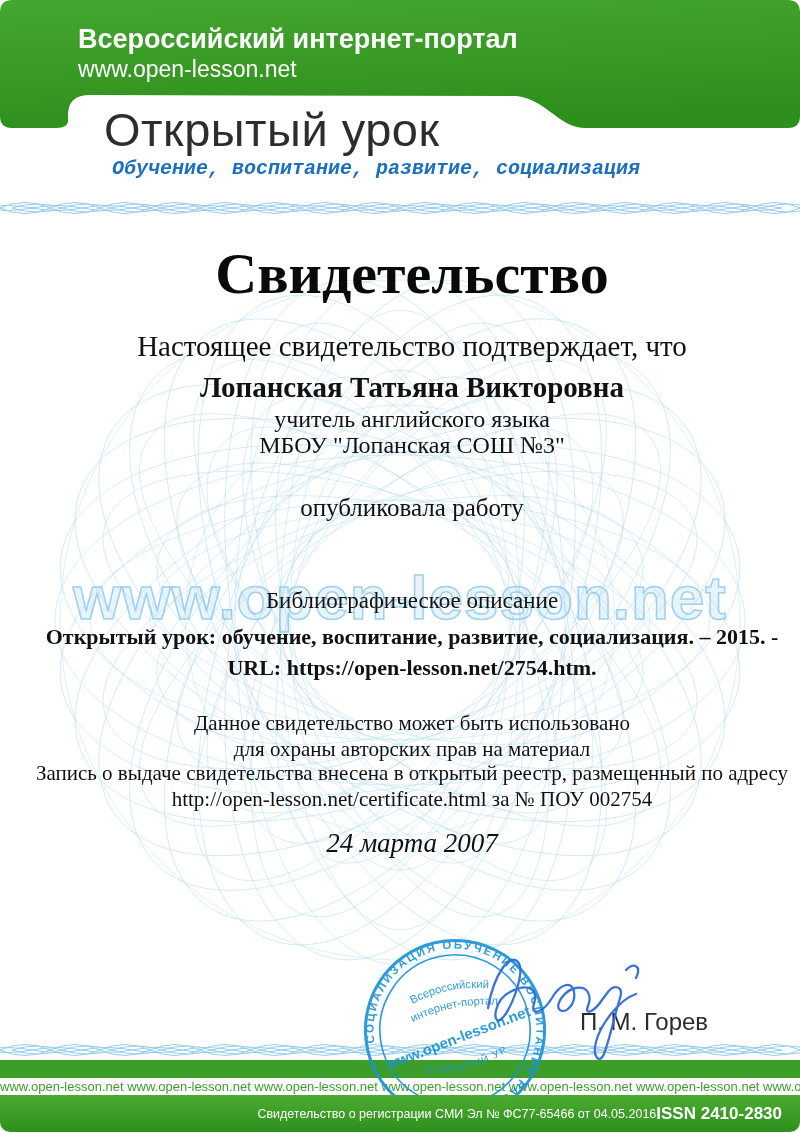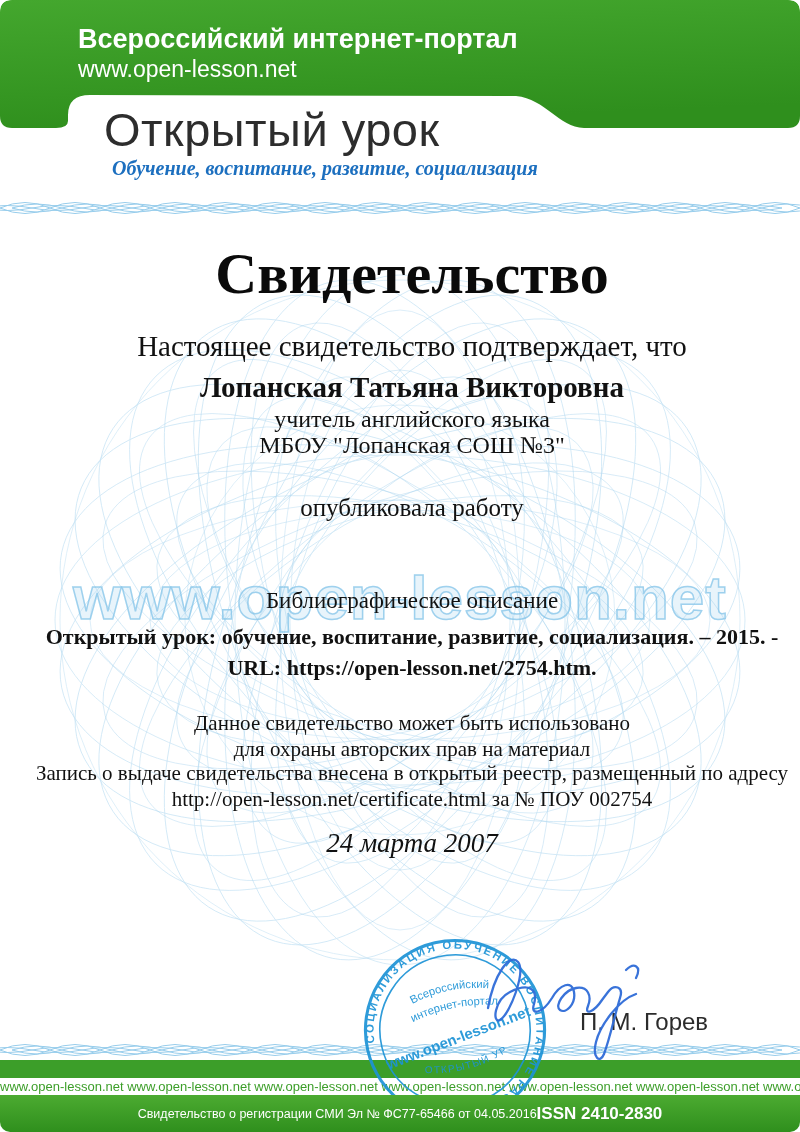--- a/index.html
+++ b/index.html
@@ -10,21 +10,21 @@
   }
   
   .hdr-svg{position:absolute;left:0;top:0;z-index:3;}
   .hdr-line1{position:absolute;left:78px;top:24px;z-index:4;
     font-family:"Liberation Sans",sans-serif;font-weight:700;font-size:27px;color:#fff;}
   .hdr-line2{position:absolute;left:78px;top:56px;z-index:4;
     font-family:"Liberation Sans",sans-serif;font-weight:400;font-size:23px;color:#fff;}
   .tab-title{position:absolute;left:104px;top:102px;z-index:4;
     font-family:"Liberation Sans",sans-serif;font-weight:500;font-size:47px;color:#2d2d2d;letter-spacing:.5px;}
   .tab-sub{position:absolute;left:112px;top:157px;z-index:4;
-    font-family:Liberation Serif, serif;font-style:italic;font-weight:600;font-size:20px;color:#1c6fbf;}
+    font-family:Liberation Mono, monospace;font-style:italic;font-weight:600;font-size:20px;color:#1c6fbf;}
   
   .band-top{position:absolute;left:0;top:194px;z-index:1;}
   .band-bottom{position:absolute;left:0;top:1036px;z-index:2;}
   .rosette{position:absolute;left:0;top:215px;z-index:0;}
   .watermark{position:absolute;left:0;top:562px;width:800px;text-align:center;z-index:1;
     font-family:"Liberation Sans",sans-serif;font-weight:700;font-size:62px;letter-spacing:1px;
     color:rgba(150,205,238,0.22);-webkit-text-stroke:1.5px rgba(130,195,232,0.75);white-space:nowrap;}
   
   .cline{position:absolute;left:12px;width:800px;text-align:center;z-index:2;}
   .title{top:240px;font-size:58px;font-weight:700;color:#0a0a0a;}
@@ -48,21 +48,21 @@
     font-family:"Liberation Sans",sans-serif;font-size:24px;color:#2b2b2b;}
   .stamp{position:absolute;left:360px;top:935px;z-index:3;}
   .sign{position:absolute;left:478px;top:942px;z-index:4;}
   
   .greenbar{position:absolute;left:0;top:1060px;width:800px;height:18px;background:#3c9e29;z-index:2;}
   .urlstrip{position:absolute;left:0;top:1078px;width:800px;height:17px;background:#fff;z-index:2;
     text-align:center;white-space:nowrap;overflow:hidden;
     font-family:"Liberation Sans",sans-serif;font-size:13px;line-height:17px;color:#3c9e29;}
   .footer{position:absolute;left:0;top:1095px;width:800px;height:37px;z-index:5;
     background:linear-gradient(180deg,#4cab31 0%,#2f8f1d 100%);
-    display:flex;align-items:center;justify-content:center;box-sizing:border-box;
+    display:flex;align-items:center;justify-content:flex-end;box-sizing:border-box;
     padding:0 18px;font-family:"Liberation Sans",sans-serif;color:#fff;}
   .footer .reg{font-size:12.5px;}
   .footer .issn{font-size:17px;font-weight:700;}
   svg text{user-select:none;}
 </style>
 </head>
 <body>
 
 <div class="cert">
 

